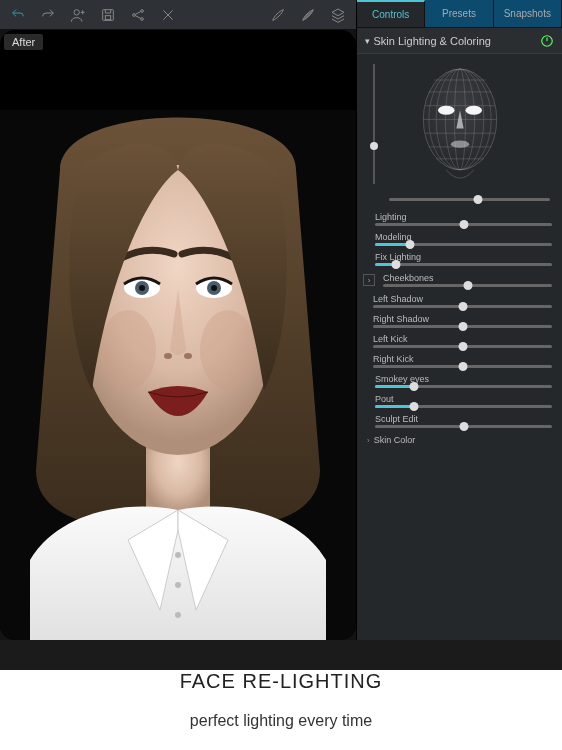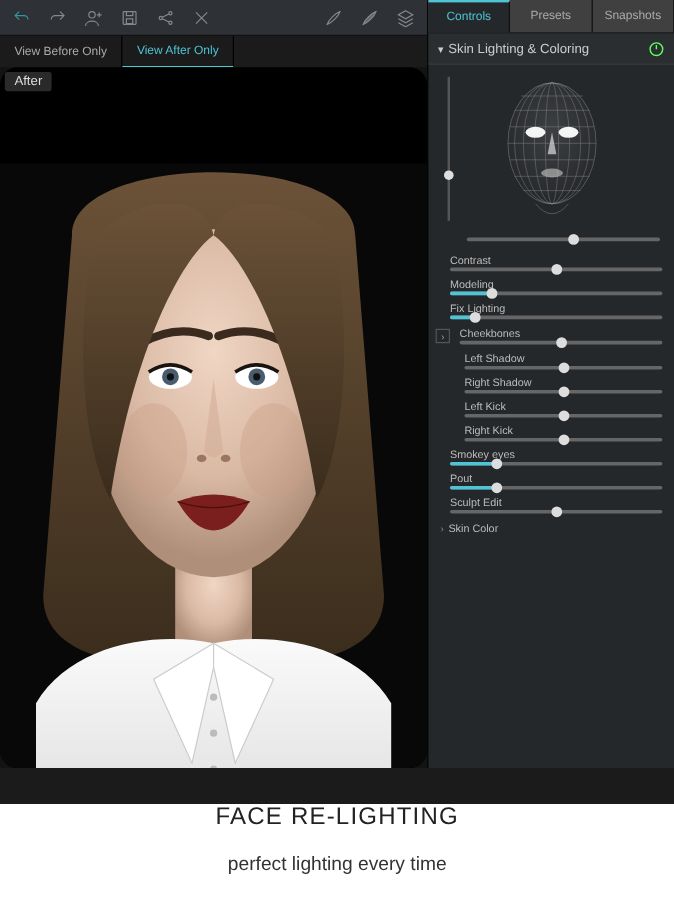--- a/index.html
+++ b/index.html
@@ -21,41 +21,41 @@
 
   .viewtabs { height: 26px; display: flex; align-items: stretch; background: #1b1b1b; font-size: 10px; }
   .viewtabs .vt { padding: 0 12px; display:flex; align-items:center; color: #aaa; border-right: 1px solid #000; }
   .viewtabs .vt.active { color: #4fc4d4; border-bottom: 1px solid #4fc4d4; }
 
   .canvas { flex: 1; background: #000; position: relative; overflow: hidden; border-radius: 15px; }
   .afterlabel { position: absolute; top: 4px; left: 4px; background: #2a2a2a; color: #ddd; font-size: 11px; padding: 2px 8px; border-radius: 2px; z-index: 2; }
   .photo { position: absolute; top: 80px; left: 0; right: 0; bottom: 0; display:flex; align-items:flex-start; justify-content:center; }
   .photo svg { width: 100%; height: 100%; }
 
-  .righttabs { height: 28px; display: flex; background: #404040; border-bottom: 1px solid #111; font-size: 10px; }
+  .righttabs { height: 28px; display: flex; background: #0c4a6e; border-bottom: 1px solid #111; font-size: 10px; }
   .righttabs .rt { flex:1; display:flex; align-items:center; justify-content:center; color:#aaa; border-right:1px solid #111; }
   .righttabs .rt.active { color:#4fc4d4; border-top: 2px solid #4fc4d4; background:#25282b; }
 
   .panelhead { height: 26px; display:flex; align-items:center; padding: 0 8px; font-size: 11px; color:#ccc; border-bottom:1px solid #3a3a3a; background:#2b2e31; }
   .panelhead .chev { margin-right:4px; font-size:9px; }
   .panelhead .pwr { margin-left:auto; width:14px;height:14px; }
   .panelhead .pwr svg { stroke:#5cff60; fill:none; stroke-width:2; }
 
   .skinmask { display:flex; align-items:center; gap:6px; padding: 6px 10px; font-size:10px; color:#ccc; }
   .skinmask .btn { background:#44474a; padding:4px 8px; border-radius:3px; display:flex; align-items:center; gap:4px; }
   .skinmask .btn .micon { width:12px;height:12px;border:1px solid #aaa;border-radius:50%; display:inline-block; }
 
   .faceframe { height: 140px; position:relative; display:flex; align-items:center; justify-content:center; }
   .faceframe svg.face { width:110px; height:130px; }
   .vslider { position:absolute; left:10px; top:10px; bottom:10px; width:14px; display:flex; flex-direction:column; align-items:center; }
   .vslider .track { flex:1; width:2px; background:#555; position:relative; }
   .vslider .thumb { position:absolute; left:-3px; width:8px; height:8px; background:#ddd; border-radius:50%; }
   .hslider-under { padding: 4px 12px 8px 32px; }
   .slider { padding: 3px 10px 3px 18px; font-size:9px; color:#bbb; }
-  .slider.sub { padding-left: 30px; }
+  .slider.sub { padding-left: 16px; }
   .slider .lbl { display:block; margin-bottom:1px; }
   .slider .track { height:3px; background: linear-gradient(to right,#666,#666); border-radius:2px; position:relative; }
   .slider .track .fill { position:absolute; top:0; bottom:0; left:0; background:#4fc4d4; border-radius:2px; }
   .slider .track .thumb { position:absolute; top:-3px; width:9px; height:9px; background:#ddd; border-radius:50%; transform:translateX(-50%); }
   .slider .track.tealfill .fill { background:#4fc4d4; }
   .expander { display:flex; align-items:center; gap:4px; font-size:9px; color:#bbb; padding:2px 10px 2px 6px; }
   .expander .box { width:12px;height:12px;border:1px solid #555;display:flex;align-items:center;justify-content:center;font-size:8px;color:#999;}
   .skincolor { display:flex; align-items:center; padding:4px 10px; font-size:9px; color:#bbb; gap:4px; }
   .skincolor .chev { font-size:8px; color:#888; }
 </style>
@@ -115,24 +115,20 @@
         <span class="ticon">
             <svg viewBox="0 0 24 24">
               <path d="M4 20c2-6 10-14 16-16-2 6-10 14-16 16z" fill="#666"></path>
             </svg>
           </span>
         <span class="ticon">
             <svg viewBox="0 0 24 24">
               <path d="M12 3l9 5-9 5-9-5 9-5zM3 13l9 5 9-5M3 18l9 5 9-5"></path>
             </svg>
           </span>
-      </div>
-      <div class="viewtabs">
-        <div class="vt">View Before Only</div>
-        <div class="vt active">View After Only</div>
       </div>
       <div class="canvas">
         <div class="afterlabel">After</div>
         <div class="photo">
           <svg viewBox="0 0 356 560" preserveAspectRatio="xMidYMin slice">
             <defs>
               <radialGradient id="skin" cx="50%" cy="35%" r="60%">
                 <stop offset="0%" stop-color="#f0d6c4"></stop>
                 <stop offset="60%" stop-color="#d9b9a4"></stop>
                 <stop offset="100%" stop-color="#b08f7a"></stop>
@@ -237,21 +233,21 @@
       <div class="hslider-under">
         <div class="slider" style="padding:0">
             <div class="track">
               <div class="thumb" style="left:55%"></div>
             </div>
           </div>
       </div>
 
       <div id="sliders">
           <div class="slider">
-            <span class="lbl">Contrast</span>
+            <span class="lbl">Lighting</span>
     <div class="track ">
       <div class="thumb" style="left:50%"></div>
     </div>
           </div>
           <div class="slider">
             <span class="lbl">Modeling</span>
     <div class="track tealfill">
       <div class="fill" style="width:20%"></div>
               <div class="thumb" style="left:20%"></div>
     </div>

